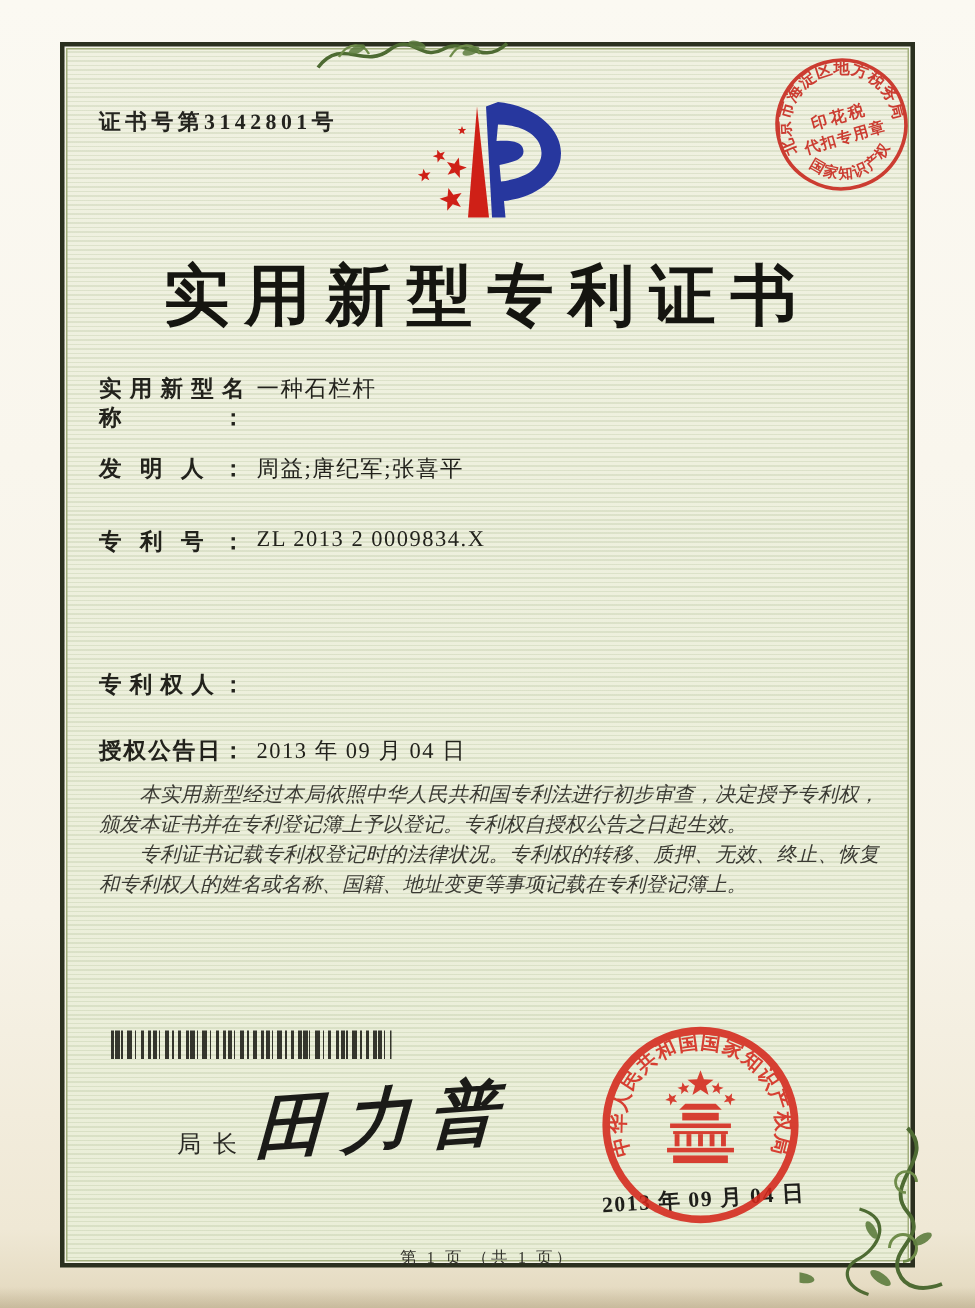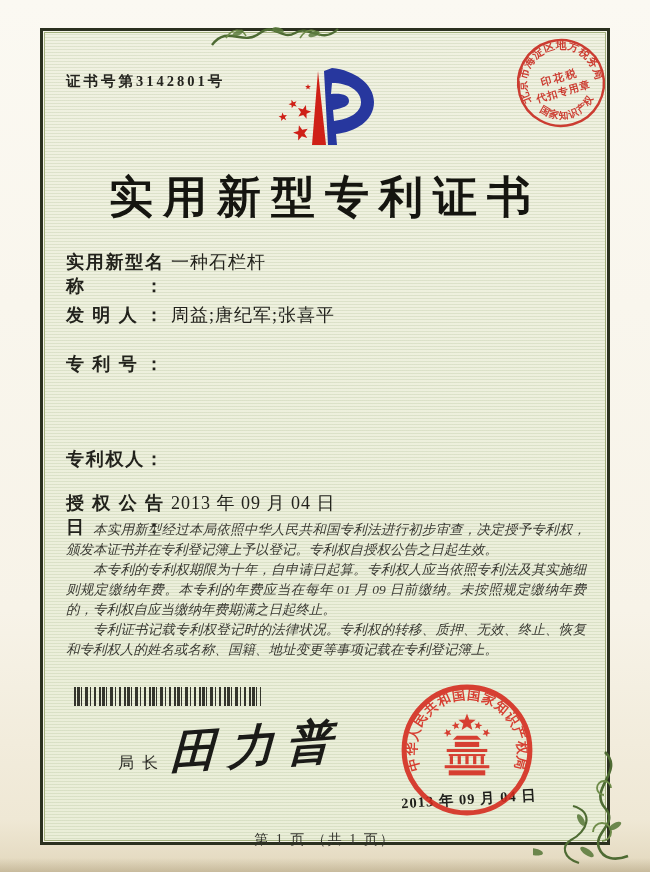--- a/index.html
+++ b/index.html
@@ -15,21 +15,21 @@
     box-shadow: inset 0 0 0 1px #f5f4e8, inset 0 0 0 2px #a3b07e;
     background:
       repeating-linear-gradient(0deg, rgba(148,168,118,0.20) 0 1px, rgba(0,0,0,0) 1px 3px),
       linear-gradient(180deg,#f0f1e1,#eaeed8);
     z-index:0;
   }
   .abs { position:absolute; z-index:2; }
   .cert-no { left:66px; top:72px; font-size:14.5px; letter-spacing:3px; color:#24241f; font-weight:600; }
   .title { left:0; width:650px; top:168px; text-align:center; font-size:44px; font-weight:bold;
            letter-spacing:10px; color:#151510; }
-  .field { left:66px; width:520px; display:flex; font-size:18px; color:#22221c; }
+  .field { left:66px; width:520px; display:flex; font-size:15px; color:#22221c; }
   .field .lbl { display:inline-block; width:97px; text-align:justify; text-align-last:justify;
                 font-weight:600; flex:none; }
   .field .val { margin-left:8px; letter-spacing:1px; }
   .f0{top:250px}.f1{top:303px}.f2{top:352px}.f3{top:400px}.f4{top:447px}.f5{top:491px}
   .body-text { left:66px; top:520px; width:520px; font-size:13.5px; line-height:20px;
                color:#3a3a33; text-align:justify; font-style:italic; }
   .body-text p { margin:0; text-indent:2em; }
   .barcode { left:74px; top:687px; width:187px; height:19px;
     background:repeating-linear-gradient(90deg,
       #15150f 0 2px, transparent 2px 3px,
@@ -39,21 +39,21 @@
       #15150f 16px 17px, transparent 17px 20px,
       #15150f 20px 22px, transparent 22px 25px);
     opacity:.85;
   }
   .director { left:118px; top:753px; font-size:16px; letter-spacing:8px; color:#2a2a24; }
   .sig-name { left:170px; top:716px; font-size:46px; font-weight:bold; font-style:italic;
               letter-spacing:12px; color:#1b1b18; transform:rotate(-4deg) skewX(-6deg);
               white-space:nowrap; }
   .seal-date { left:394px; top:790px; width:150px; text-align:center; font-size:14.5px;
                font-weight:600; letter-spacing:1px; color:#1e1e1a; transform:rotate(-3.5deg); z-index:1; }
-  .footer { left:0; width:650px; top:831px; text-align:center; font-size:14px;
+  .footer { left:0; width:650px; top:831px; text-align:center; font-size:11px;
             letter-spacing:2px; color:#33332c; }
   .logo { left:255px; top:56px; z-index:2; }
   .tax-stamp { left:512px; top:34px; z-index:3; opacity:.88; transform:rotate(-16deg); }
   .big-seal { left:396px; top:679px; z-index:2; opacity:.88; }
   .orn-top { left:208px; top:18px; z-index:4; }
   .orn-br { left:533px; top:748px; z-index:4; }
   .page::after { content:""; position:absolute; left:0; right:0; bottom:0; height:14px;
     background:linear-gradient(180deg, rgba(120,100,60,0) 0%, rgba(120,100,60,.25) 100%); z-index:5; pointer-events:none;}
 </style>
 </head>
@@ -110,32 +110,32 @@
   <div class="abs field f0">
     <span class="lbl">实用新型名称：</span>
     <span class="val">一种石栏杆</span>
   </div>
   <div class="abs field f1">
     <span class="lbl">发明人：</span>
     <span class="val">周益;唐纪军;张喜平</span>
   </div>
   <div class="abs field f2">
     <span class="lbl">专利号：</span>
+    <span class="val">ZL 2013 2 0009834.X</span>
   </div>
   <div class="abs field f4">
     <span class="lbl">专利权人：</span>
   </div>
   <div class="abs field f5">
     <span class="lbl">授权公告日：</span>
     <span class="val">2013 年 09 月 04 日</span>
   </div>
 
   <div class="abs body-text">
     <p>本实用新型经过本局依照中华人民共和国专利法进行初步审查，决定授予专利权，颁发本证书并在专利登记簿上予以登记。专利权自授权公告之日起生效。</p>
-    <p>本专利的专利权期限为十年，自申请日起算。专利权人应当依照专利法及其实施细则规定缴纳年费。本专利的年费应当在每年 01 月 09 日前缴纳。未按照规定缴纳年费的，专利权自应当缴纳年费期满之日起终止。</p>
     <p>专利证书记载专利权登记时的法律状况。专利权的转移、质押、无效、终止、恢复和专利权人的姓名或名称、国籍、地址变更等事项记载在专利登记簿上。</p>
   </div>
 
   <div class="abs barcode"></div>
 
   <div class="abs director">局长</div>
   <div class="abs sig-name">田力普</div>
 
   <div class="abs seal-date">2013 年 09 月 04 日</div>
 

